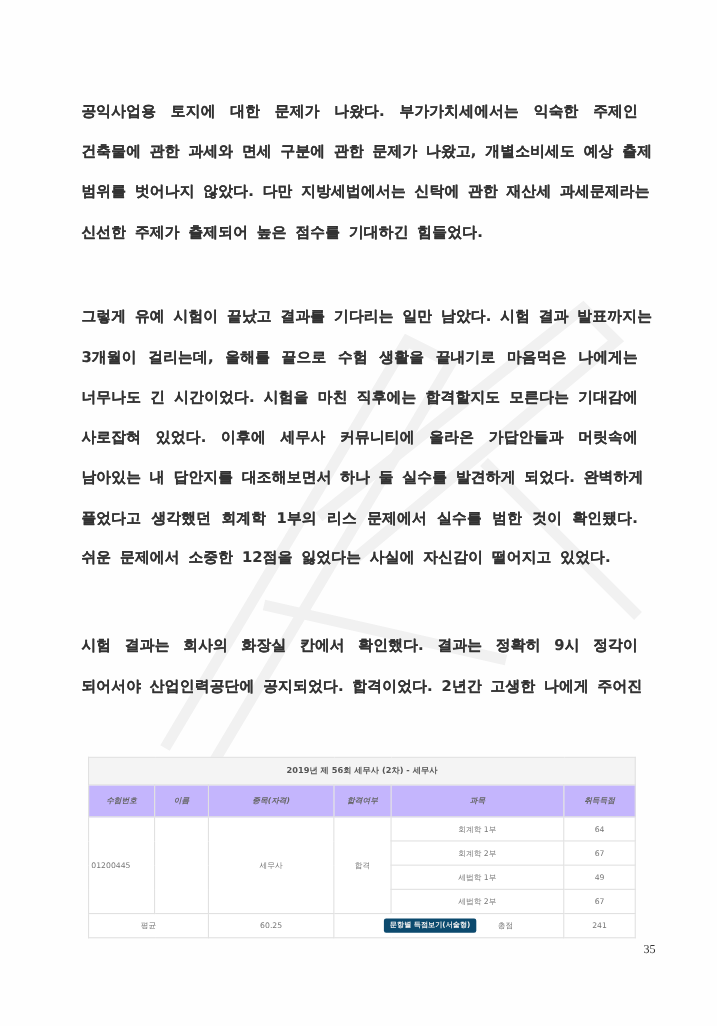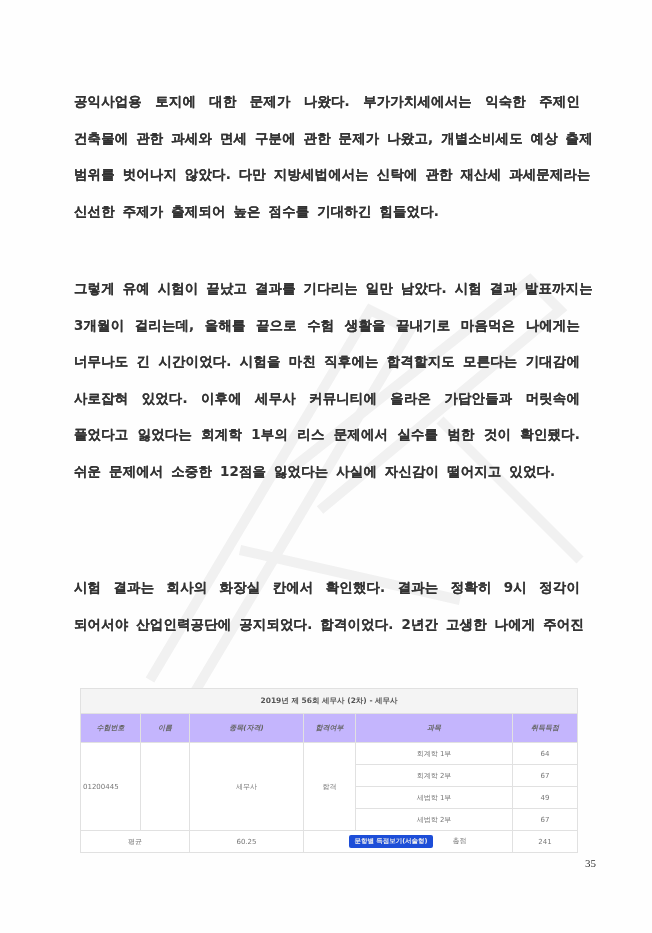--- a/index.html
+++ b/index.html
@@ -34,21 +34,21 @@
   .result-table .title-row th {
     height:24px; background:#f4f4f4; color:#555; font-size:7.5px; font-weight:bold;
   }
   .result-table .head-row th {
     height:28px; background:#c4b5fd; color:#666; font-weight:bold;font-style:italic;
   }
   .result-table .sub-row td { height:21px; }
   .result-table .avg-row td { height:21px; }
   .left-col { text-align:left !important; padding-left:2px !important;margin-top:29px; }
   .detail-btn {
-    display:inline-block; background:#1d4ed8; color:#eee; font-size:6.5px;
+    display:inline-block; background:#0c4a6e; color:#eee; font-size:6.5px;
     padding:2px 5px; border-radius:2px; margin-right:20px; vertical-align:middle; font-weight:bold;
   }
   .page-num {
     position:absolute; left:566px; top:857px; font-size:11px; color:#333;
     font-family:"Liberation Serif", serif;
     margin-left:19px;
   }
 </style>
 </head>
 <body>
@@ -67,21 +67,22 @@
   <span>건축물에 관한 과세와 면세 구분에 관한 문제가 나왔고, 개별소비세도 예상 출제</span>
   <span>범위를 벗어나지 않았다. 다만 지방세법에서는 신탁에 관한 재산세 과세문제라는</span>
   <span class="last">신선한 주제가 출제되어 높은 점수를 기대하긴 힘들었다.</span>
 </div>
 
 <div class="para" id="p2">
   <span>그렇게 유예 시험이 끝났고 결과를 기다리는 일만 남았다. 시험 결과 발표까지는</span>
   <span>3개월이 걸리는데, 올해를 끝으로 수험 생활을 끝내기로 마음먹은 나에게는</span>
   <span>너무나도 긴 시간이었다. 시험을 마친 직후에는 합격할지도 모른다는 기대감에</span>
   <span>사로잡혀 있었다. 이후에 세무사 커뮤니티에 올라온 가답안들과 머릿속에</span>
-  <span>풀었다고 잃었다는 회계학 1부의 리스 문제에서 실수를 범한 것이 확인됐다.</span>
+  <span>남아있는 내 답안지를 대조해보면서 하나 둘 실수를 발견하게 되었다. 완벽하게</span>
+  <span>풀었다고 생각했던 회계학 1부의 리스 문제에서 실수를 범한 것이 확인됐다.</span>
   <span class="last">쉬운 문제에서 소중한 12점을 잃었다는 사실에 자신감이 떨어지고 있었다.</span>
 </div>
 
 <div class="para" id="p3">
   <span>시험 결과는 회사의 화장실 칸에서 확인했다. 결과는 정확히 9시 정각이</span>
   <span>되어서야 산업인력공단에 공지되었다. 합격이었다. 2년간 고생한 나에게 주어진</span>
 </div>
 
 <table class="result-table">
   <colgroup>

